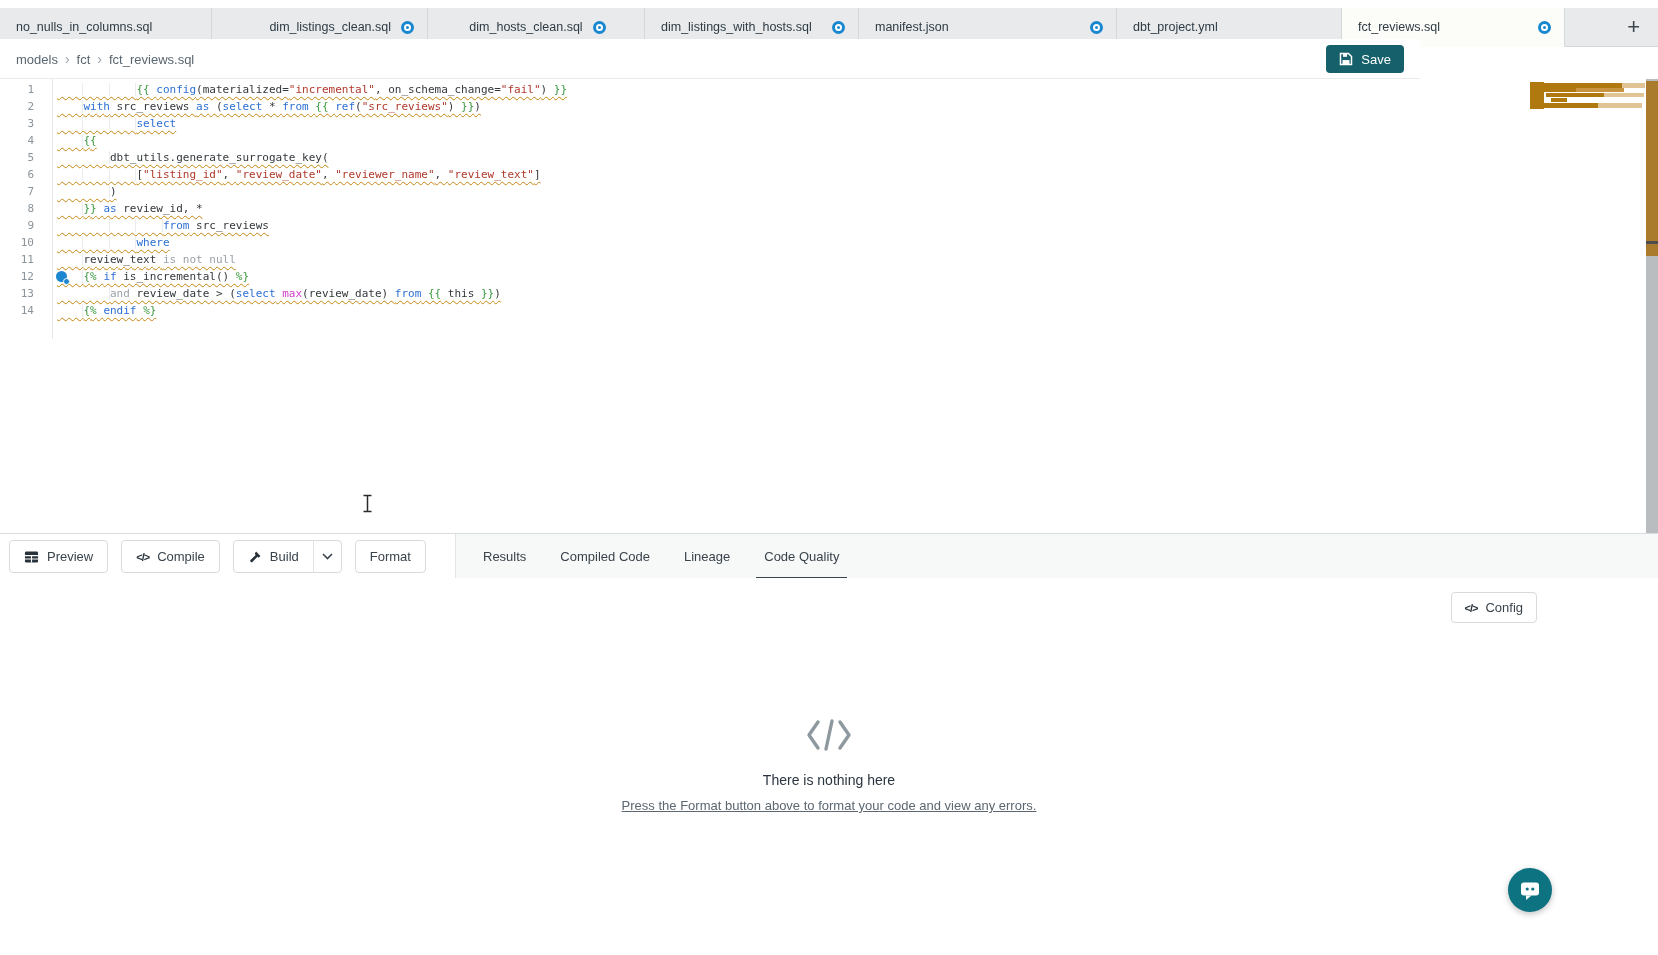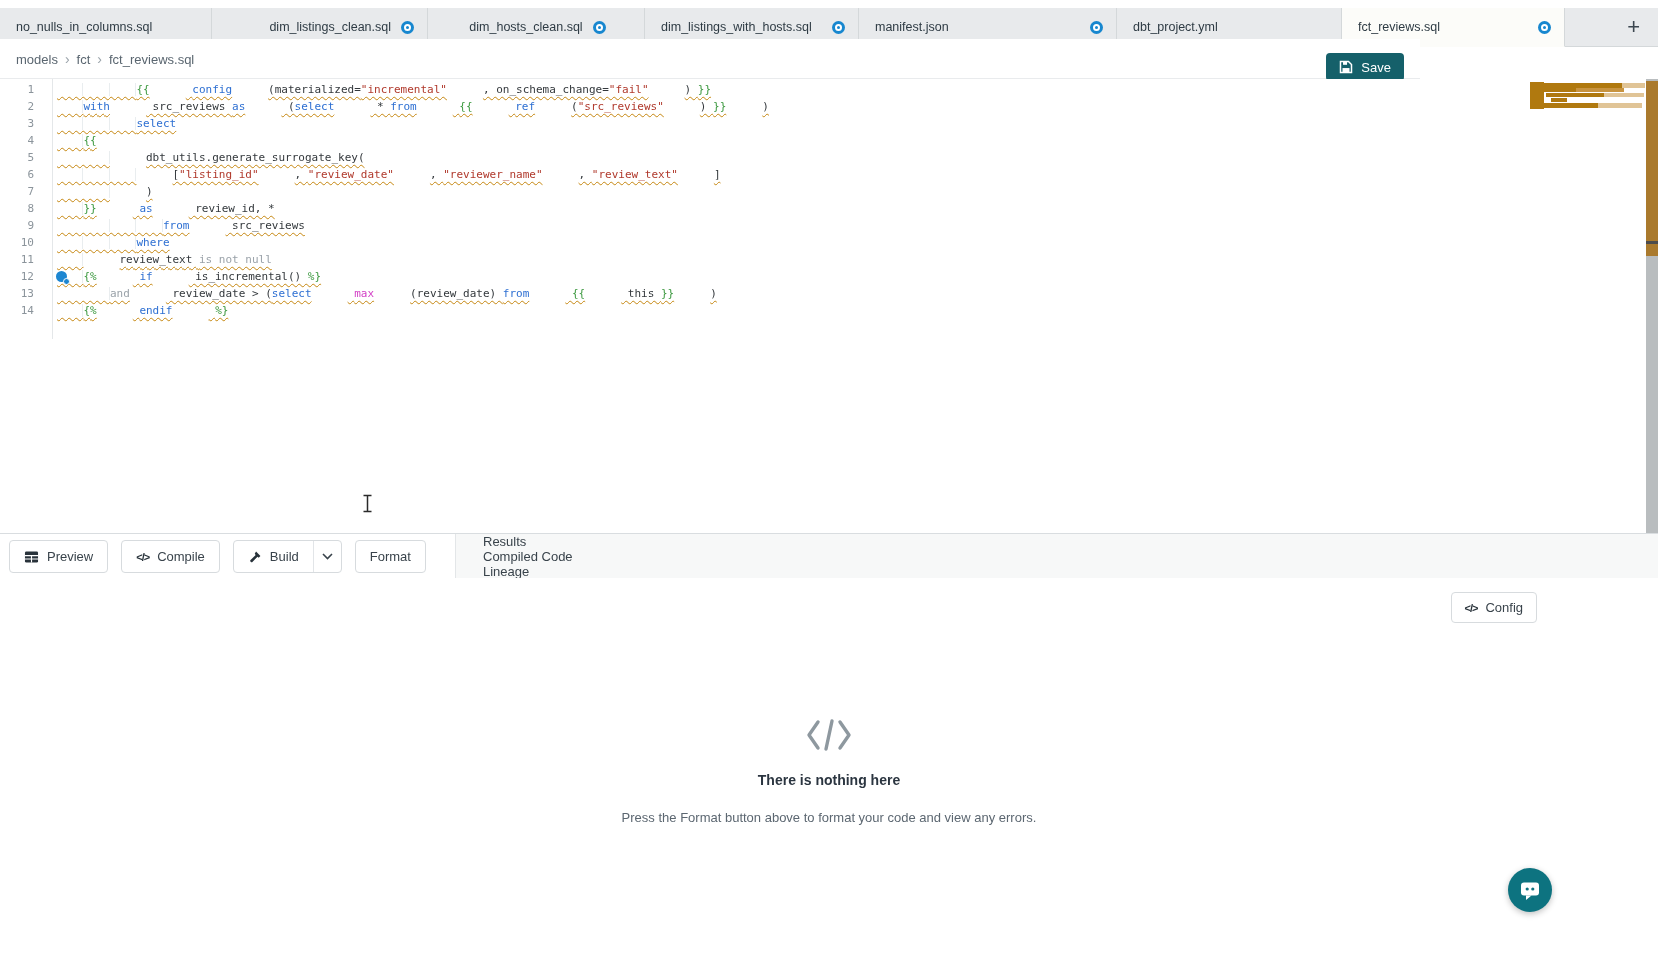--- a/index.html
+++ b/index.html
@@ -22,35 +22,35 @@
   .newtab { font-size:22px; font-weight:300; color:#3c4750; line-height:1; cursor:pointer; padding:0 6px; }
 
   
   .crumbrow { position:absolute; top:39px; left:0; width:1420px; height:40px; background:#fff;
               border-bottom:1px solid #e9ebed; display:flex; align-items:center; padding-left:16px;
               font-size:13px; color:#5a6670; }
   .crumb { cursor:pointer; }
   .crumb-sep { color:#9aa3aa; margin:0 7px; font-size:14px; }
   .savebtn { position:absolute; right:16px; top:6px; height:28px; padding:0 13px; background:#15606a;
              border:none; border-radius:4px; color:#fff; font-size:13px; display:flex; align-items:center;
-             gap:8px; cursor:pointer; font-family:"Liberation Sans",sans-serif;margin-top:8px; }
+             gap:8px; cursor:pointer; font-family:"Liberation Sans",sans-serif; }
 
   
   .editor { position:absolute; top:79px; left:0; width:1658px; height:454px; background:#fff;
             font-family:"DejaVu Sans Mono", monospace; font-size:11px; }
   .gutter-sep { position:absolute; left:52px; top:0; width:1px; height:260px; background:#e4e7e9; }
   .code-lines { position:relative; padding-top:2px; }
   .cm-line { position:relative; height:17px; line-height:17px; white-space:pre; }
   .ln { position:absolute; left:0; top:0; width:34px; text-align:right; color:#8b949b; }
   .lc { position:absolute; left:57px; top:0; }
   .sq { text-decoration-line:underline; text-decoration-style:wavy;
         text-decoration-color:#c5860f; text-decoration-thickness:1px; text-underline-offset:3px; }
   .indent { white-space:pre;
         background-image:repeating-linear-gradient(to right, transparent 0, transparent 25.5px, #e9edef 25.5px, #e9edef 26.47px); }
-  .tk-d { color:#33383c;margin-left:36px; } .tk-k { color:#2d6fd2; } .tk-j { color:#3d9940; }
+  .tk-d { color:#33383c; } .tk-k { color:#2d6fd2; } .tk-j { color:#3d9940; }
   .tk-s { color:#b0392c; } .tk-g { color:#9aa2a9; } .tk-m { color:#d341c6; }
   .fix-icon { position:absolute; left:56px; top:3px; width:11px; height:11px; border-radius:50%;
               background:#1c86d1; }
   .fix-icon::after { content:''; position:absolute; right:-3px; bottom:-3px; width:5px; height:5px;
               border-radius:50%; background:#1c86d1; border:1.5px solid #fff; }
   .caret { position:absolute; left:57px; top:2px; width:1.5px; height:13px; background:#1b1b1b; }
   .ibeam { position:absolute; left:361px; top:415px; }
 
   
   .minimap { position:absolute; left:1528px; top:2px; width:118px; height:30px; }
@@ -66,34 +66,34 @@
   .btn { height:33px; border:1px solid #d7dbde; border-radius:4px; background:#fff; display:flex;
          align-items:center; gap:8px; padding:0 14px; font-size:13px; color:#39434b; cursor:pointer;
          font-family:"Liberation Sans",sans-serif; }
   .btn .glyph { font-weight:700; font-size:11px; color:#28323a; letter-spacing:-1px; }
   .build-group { display:flex; align-items:stretch; height:33px; border:1px solid #d7dbde;
                  border-radius:4px; background:#fff; overflow:hidden; }
   .build-main { display:flex; align-items:center; gap:8px; padding:0 14px; font-size:13px; color:#39434b; cursor:pointer; }
   .build-caret { display:flex; align-items:center; padding:0 8px; border-left:1px solid #e2e5e8; cursor:pointer; }
   .tb-divider { position:absolute; left:455px; top:0; width:1px; height:45px; background:#e3e6e8; }
   .tb-right { position:absolute; left:456px; top:0; right:0; height:45px; background:#f7f8f8;
-              display:flex; align-items:stretch; padding-left:10px;flex-direction:column; }
+              display:flex; align-items:stretch; padding-left:10px; }
   .ptab { position:relative; display:flex; align-items:center; padding:0 17px; font-size:13px;
           color:#39434b; cursor:pointer; }
   .ptab.active::after { content:''; position:absolute; left:9px; right:9px; bottom:0; height:2.5px; background:#39434b; }
 
   
   .panel { position:absolute; top:578px; left:0; width:1658px; height:377px; background:#fff; }
   .configbtn { position:absolute; top:14px; right:121px; height:31px; padding:0 13px; background:#fff;
                border:1px solid #d7dbde; border-radius:4px; display:flex; align-items:center; gap:8px;
                font-size:13px; color:#39434b; cursor:pointer; font-family:"Liberation Sans",sans-serif; }
   .configbtn .glyph { font-weight:700; font-size:11px; color:#28323a; letter-spacing:-1px; }
   .empty { position:absolute; top:140px; left:50%; transform:translateX(-50%); text-align:center; width:760px; }
-  .empty-title { margin-top:16px; font-size:14px; font-weight:bold; color:#2b3540; }
-  .empty-desc { margin-top:22px; font-size:13px; color:#5c6771; }
+  .empty-title { margin-top:16px; font-size:14px; font-weight:normal; color:#2b3540; }
+  .empty-desc { margin-top:10px; font-size:13px; color:#5c6771;text-decoration:underline; }
   .chatfab { position:absolute; right:106px; bottom:43px; width:44px; height:44px; border-radius:50%;
              background:#0d7380; display:flex; align-items:center; justify-content:center; cursor:pointer;
              box-shadow:0 2px 6px rgba(0,0,0,.25); }
 </style>
 </head>
 <body>
 
 <div class="app">
 
   <div class="tabbar">

